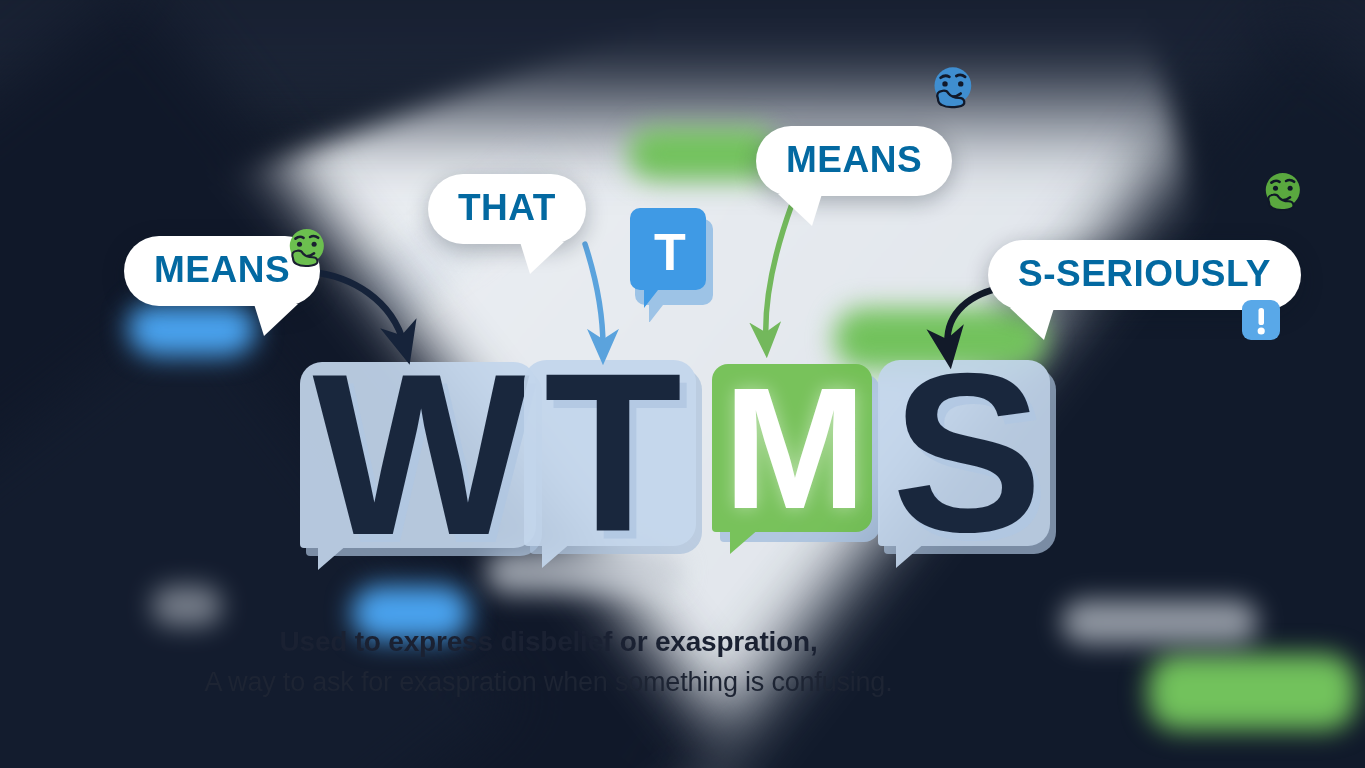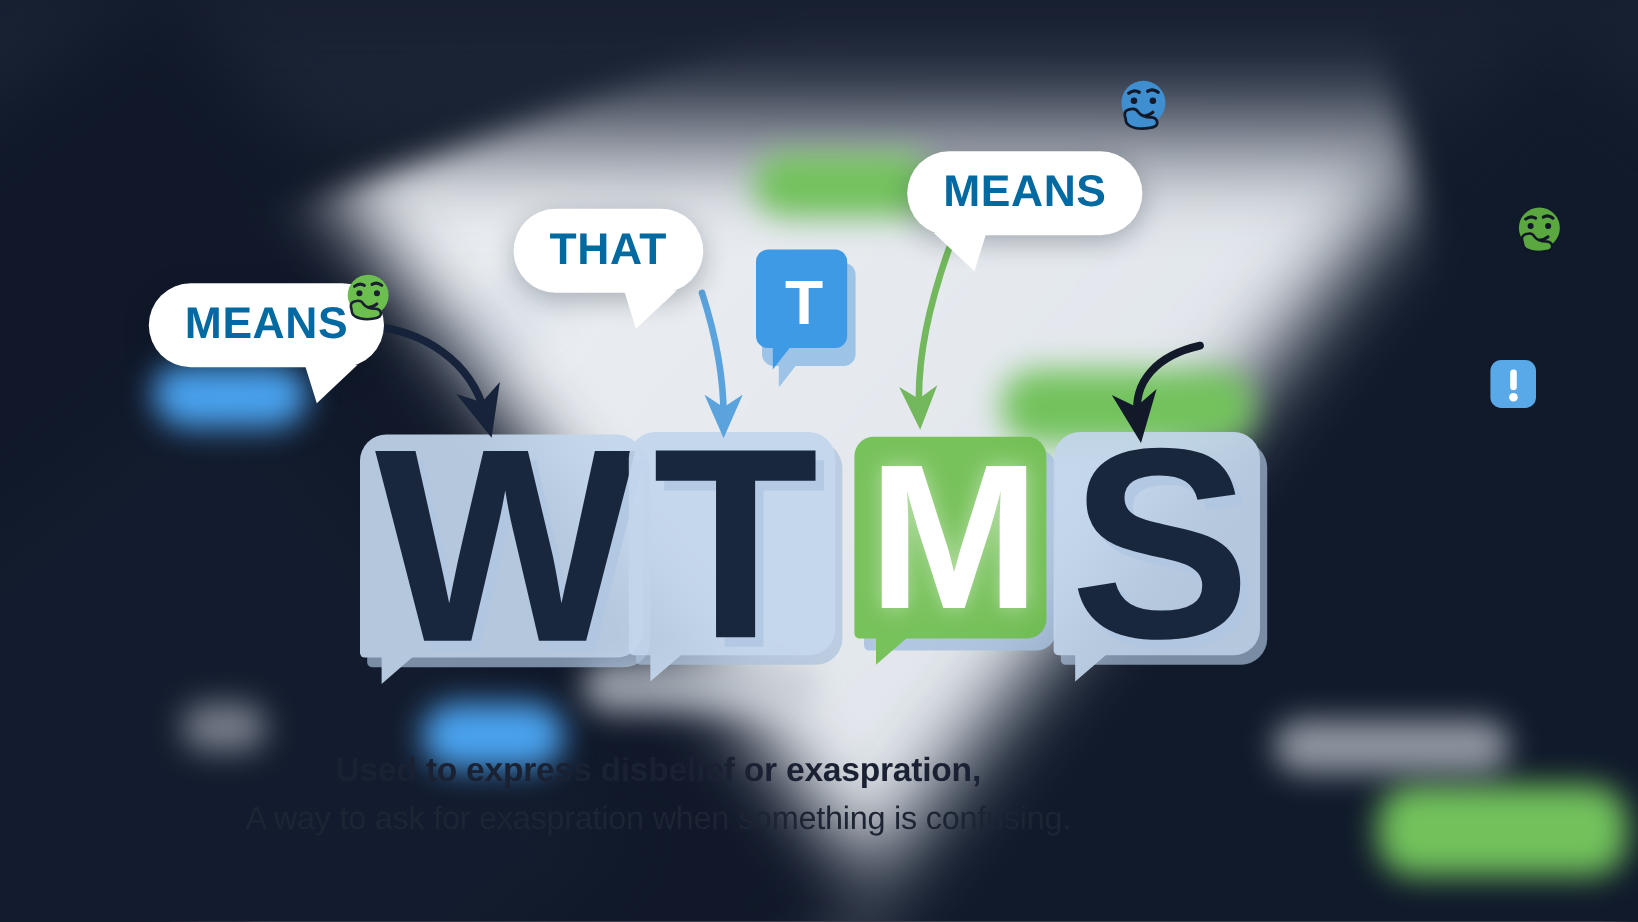--- a/index.html
+++ b/index.html
@@ -282,20 +282,24 @@
   <div class="bubble" id="B-THAT">
     <span>THAT</span>
     <span class="tail tail-dr"></span>
   </div>
 
   <div class="bubble" id="B-MEANS">
     <span>MEANS</span>
     <span class="tail tail-dl"></span>
   </div>
 
+  <div class="bubble" id="B-SERIOUSLY">
+    <span>S-SERIOUSLY</span>
+    <span class="tail tail-dl"></span>
+  </div>
 
   <svg class="thinking" id="E-green-1" viewBox="0 0 64 64">
     <circle cx="33" cy="27" r="21" fill="#6cbf4f"></circle>
     <path d="M19 18 q5 -4 10 -1" stroke="#1b2030" stroke-width="3.2" fill="none" stroke-linecap="round"></path>
     <path d="M37 16 q5 -3 10 1" stroke="#1b2030" stroke-width="3.2" fill="none" stroke-linecap="round"></path>
     <circle cx="24" cy="25" r="3.1" fill="#1b2030"></circle>
     <circle cx="42" cy="25" r="3.1" fill="#1b2030"></circle>
     <path d="M25 38 q10 4 17 -2" stroke="#1b2030" stroke-width="3" fill="none" stroke-linecap="round"></path>
     <path d="M16 42 q-3 -8 5 -9 q5 -1 7 3 q4 5 12 5 q5 0 6 4 q1 5 -7 6 q-12 2 -19 -2 q-4 -2 -4 -7 z" fill="#6cbf4f" stroke="#1b2030" stroke-width="2.6"></path>
   </svg>

